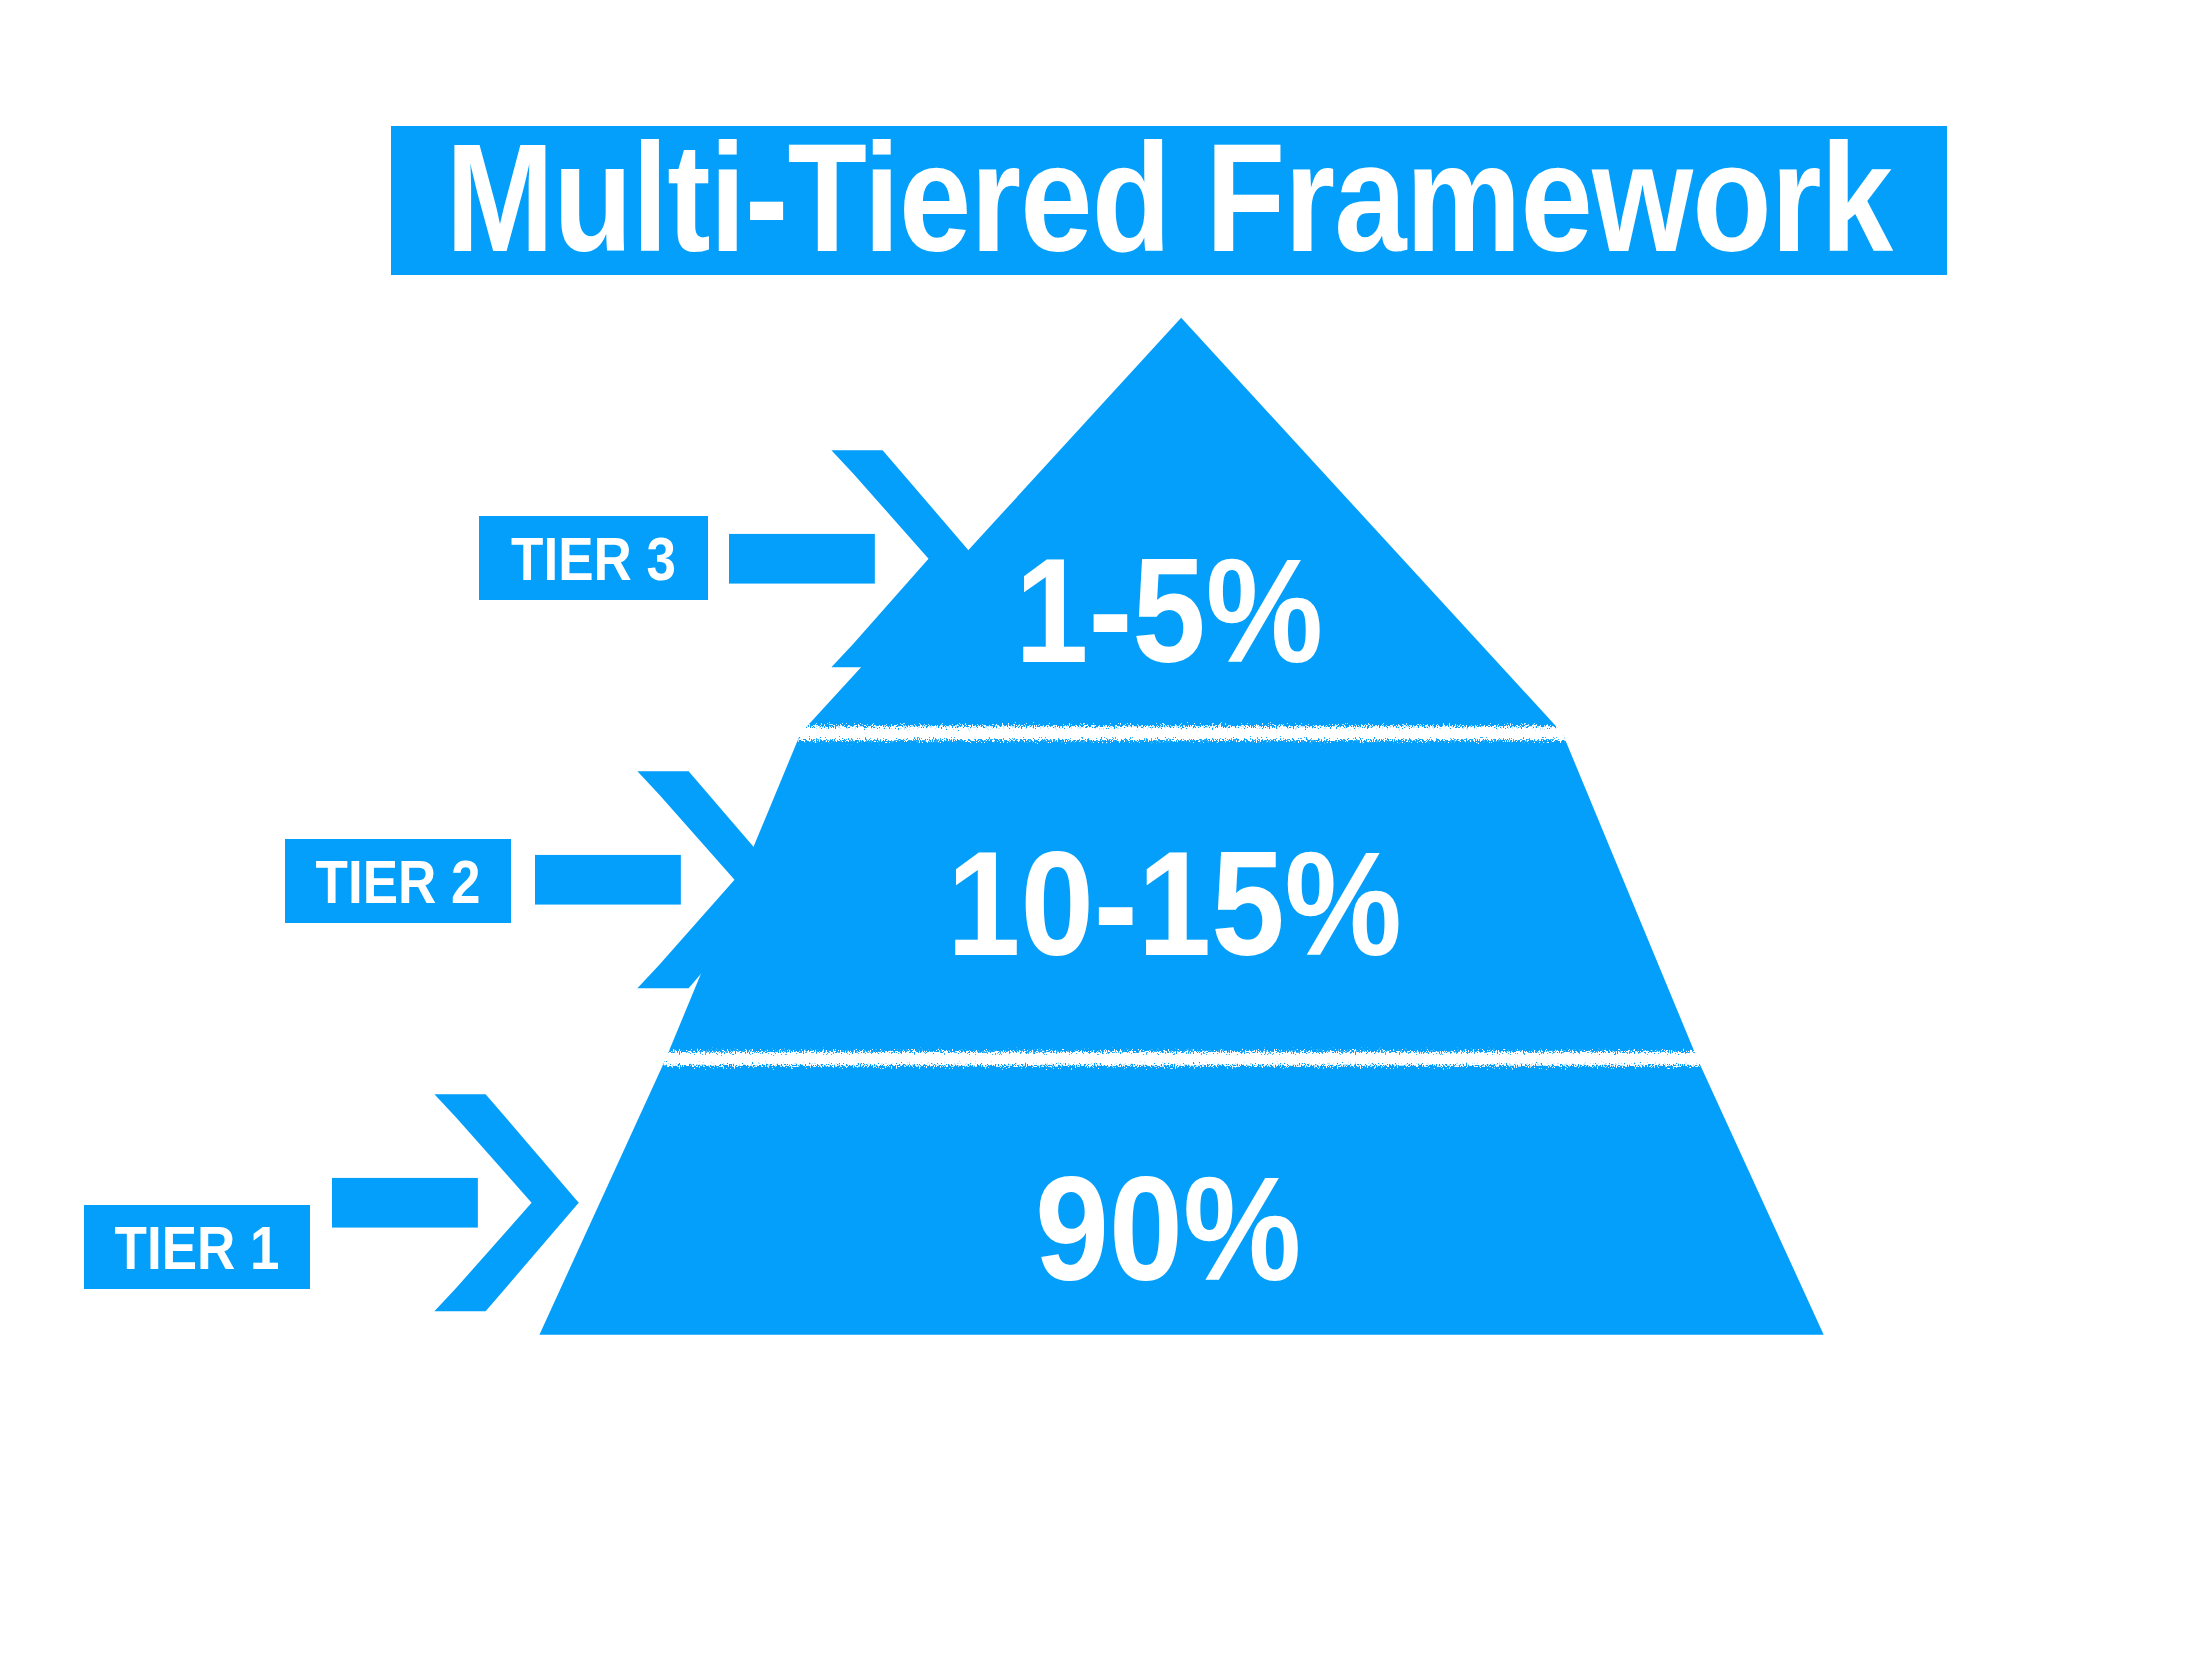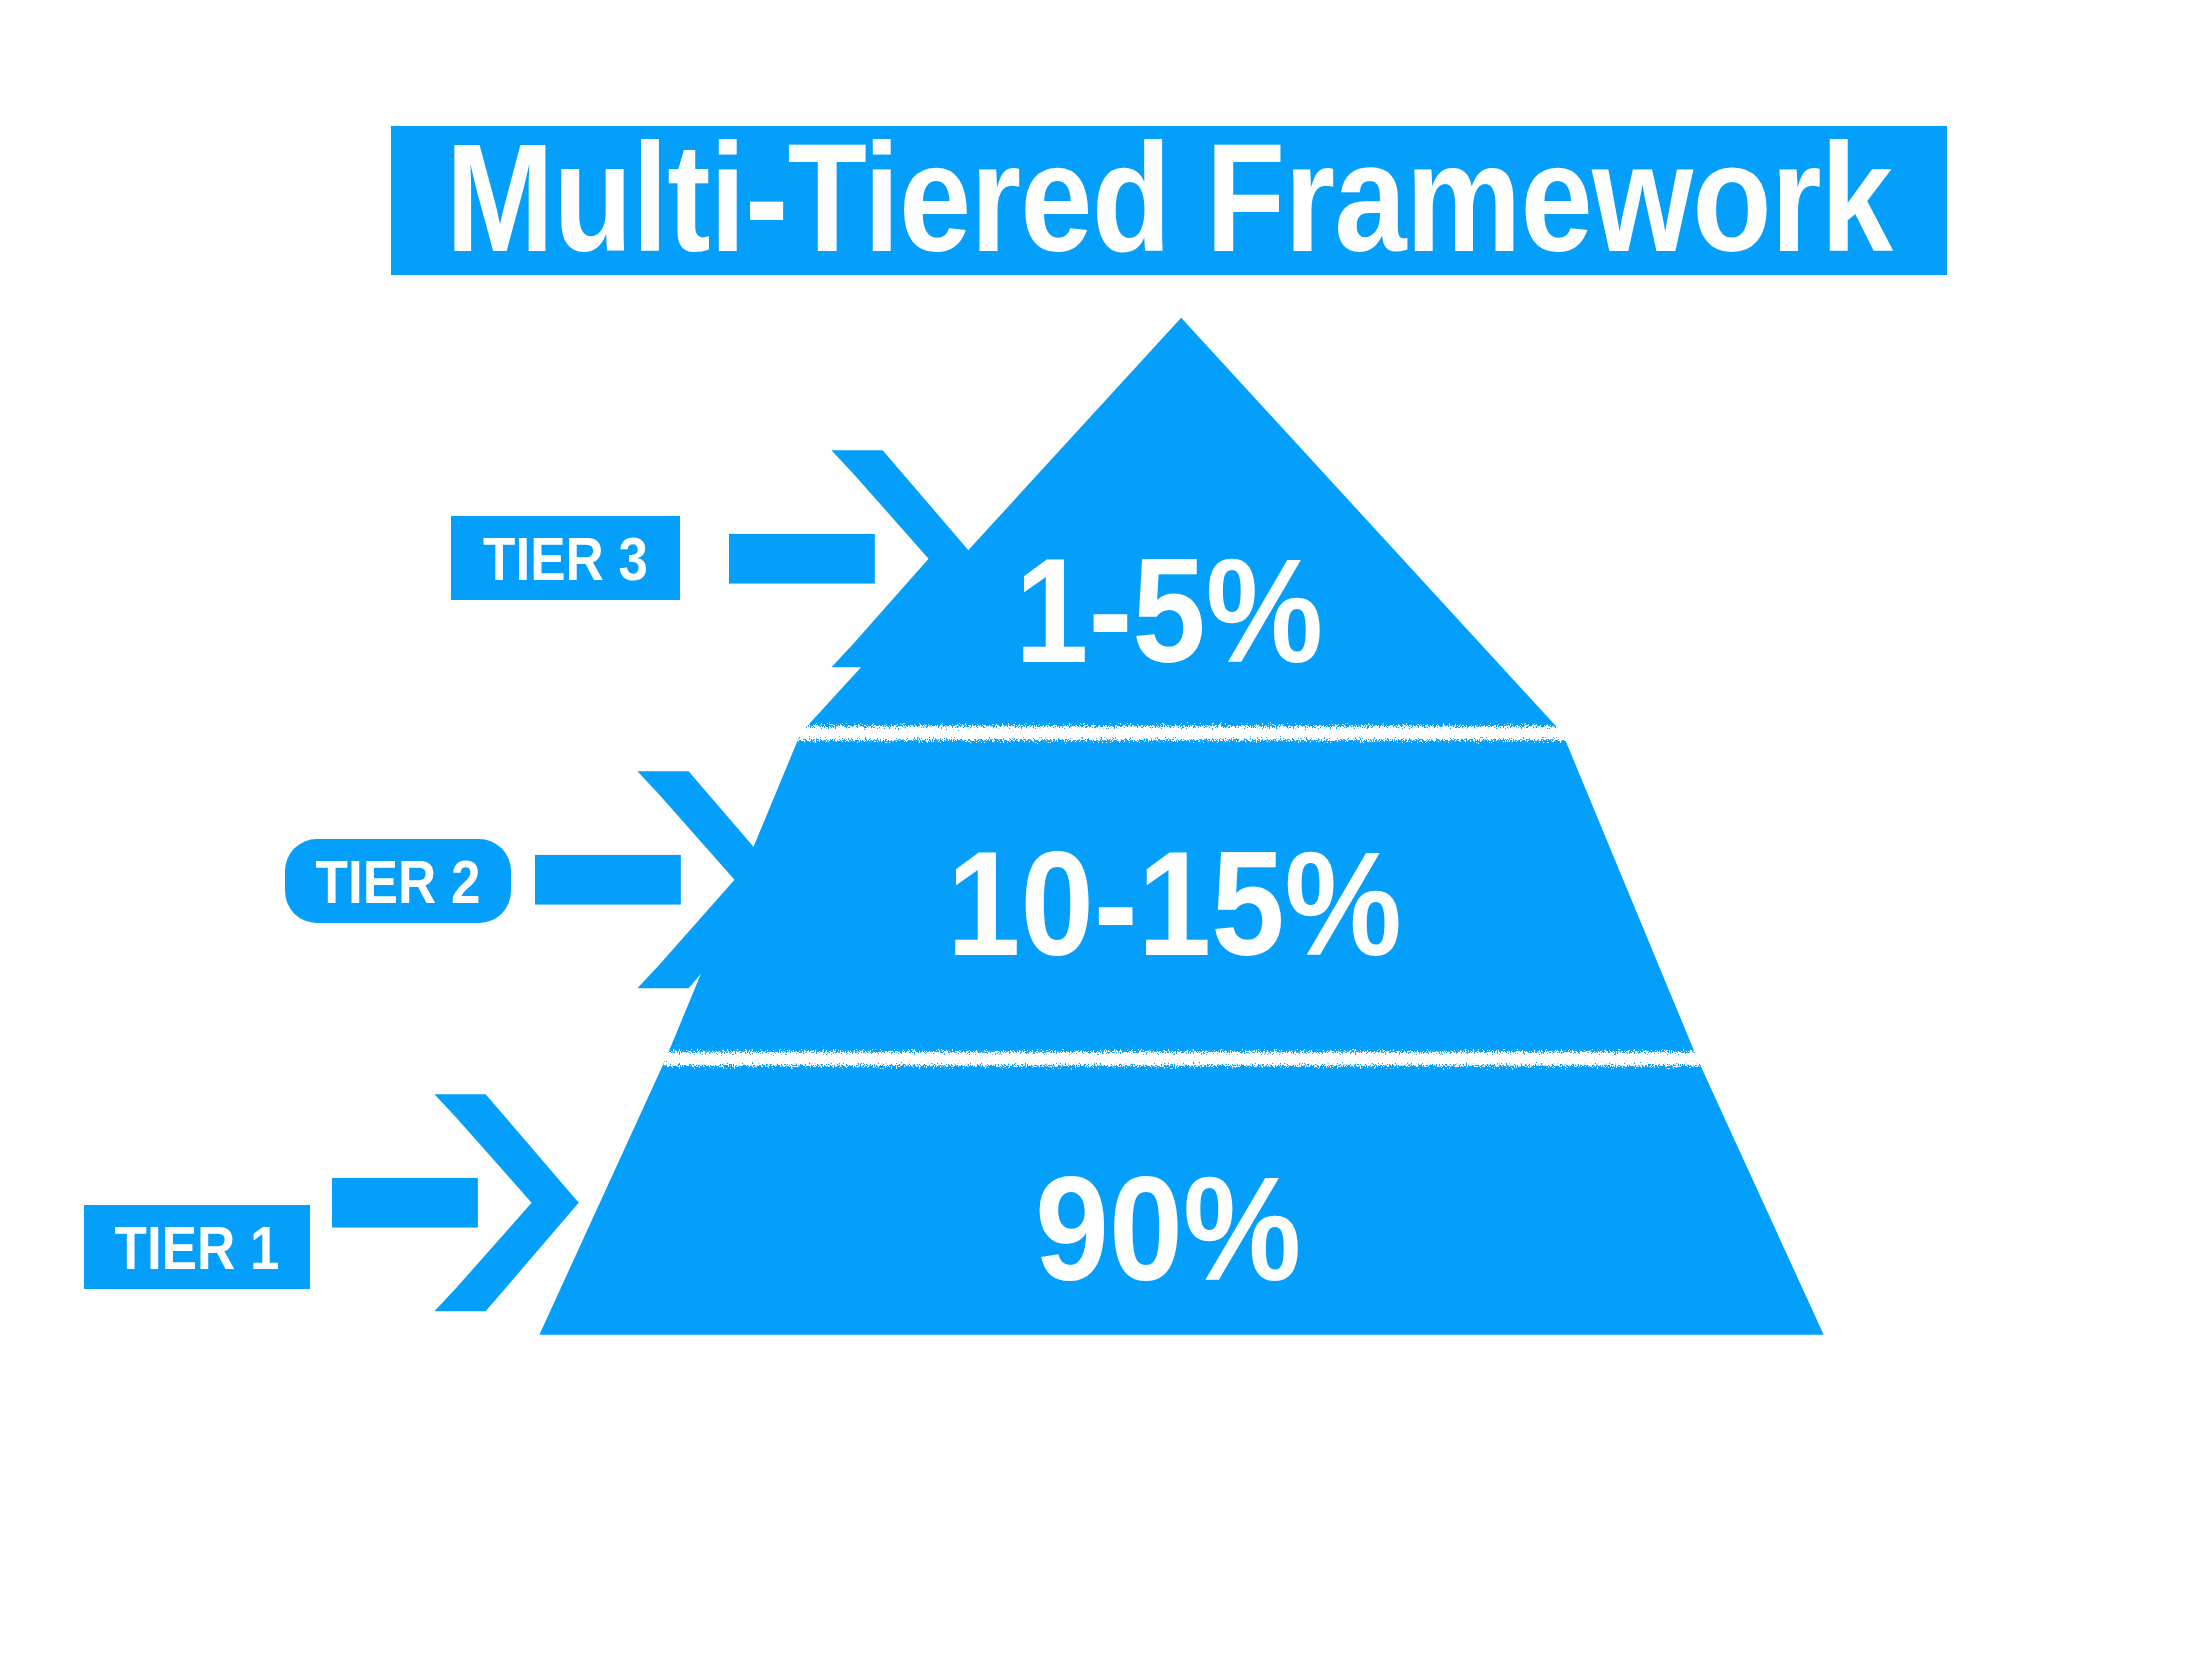--- a/index.html
+++ b/index.html
@@ -96,22 +96,22 @@
     color: #ffffff;
     font-family: "Liberation Sans", sans-serif;
     font-weight: bold;
     font-size: 53px;
     letter-spacing: 0px;
     line-height: 1;
     white-space: nowrap;
     transform: scaleY(1.16);
     transform-origin: center center;
   }
-  #chip-tier3 { left: 451px; top: 516px; width: 229px; height: 84px; }
-  #chip-tier2 { left: 285px; top: 839px; width: 226px; height: 84px; border-radius: 32px; }
+  #chip-tier3 { left: 479px; top: 516px; width: 229px; height: 84px; }
+  #chip-tier2 { left: 285px; top: 839px; width: 226px; height: 84px; }
   #chip-tier1 { left: 84px; top: 1205px; width: 226px; height: 84px; }
 
   
   .arrow-svg {
     position: absolute;
     display: block;
     overflow: visible;
   }
   #arrow-tier3 { left: 729px; top: 450px; width: 256px; height: 233px; }
   #arrow-tier2 { left: 535px; top: 771px; width: 256px; height: 233px; }

